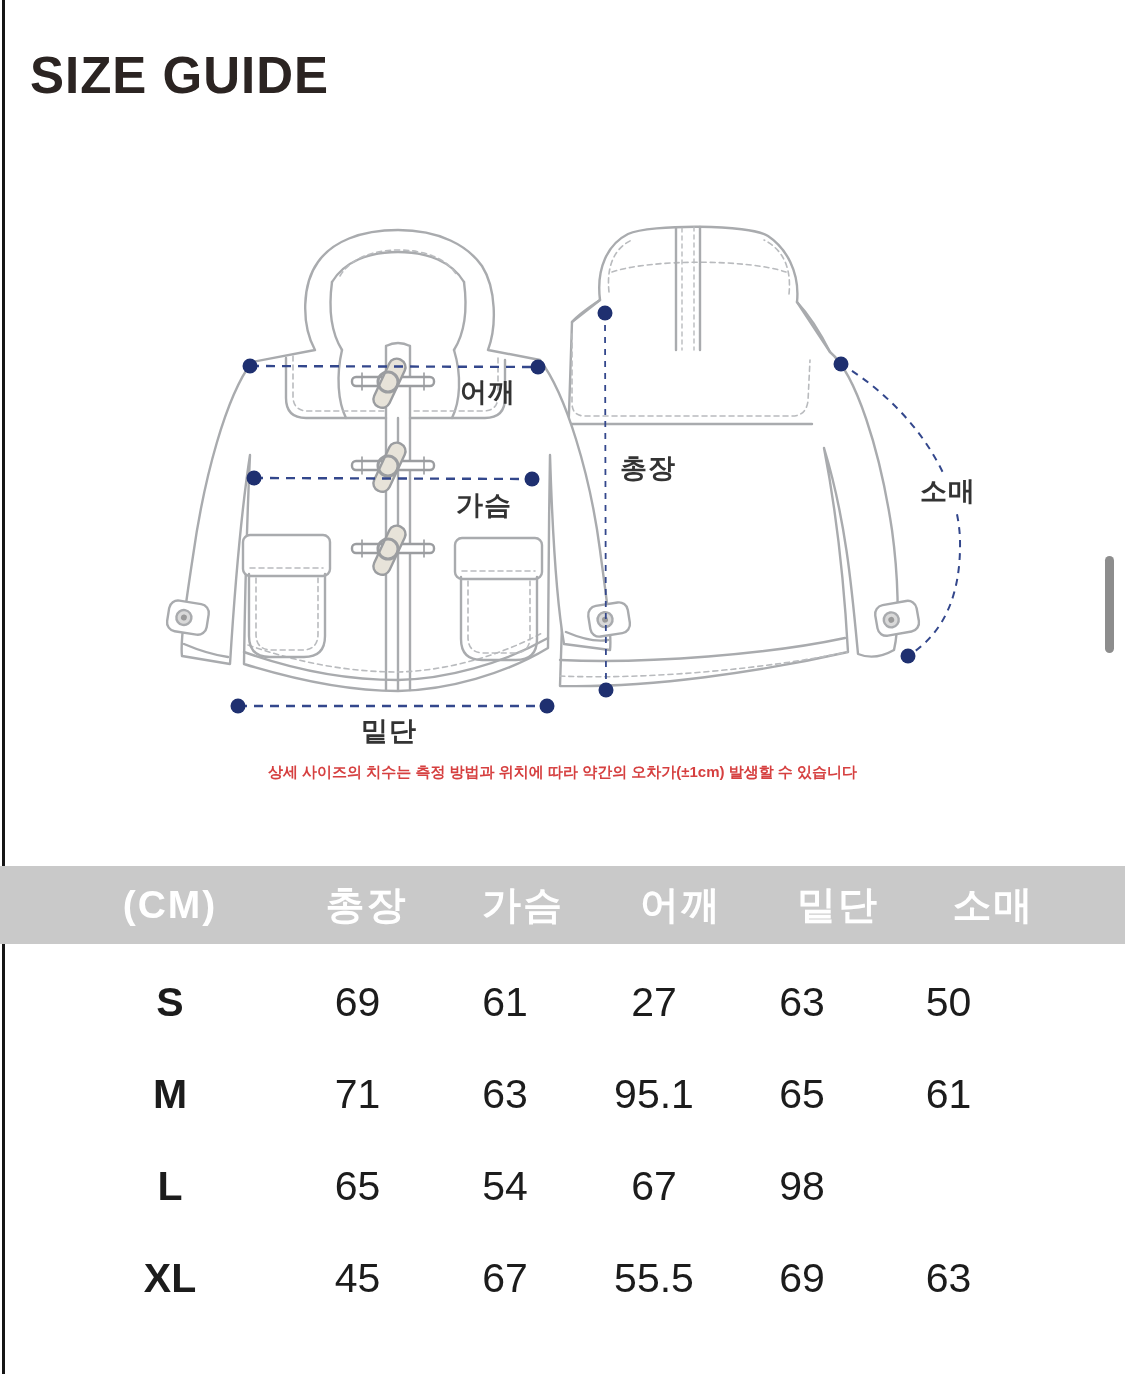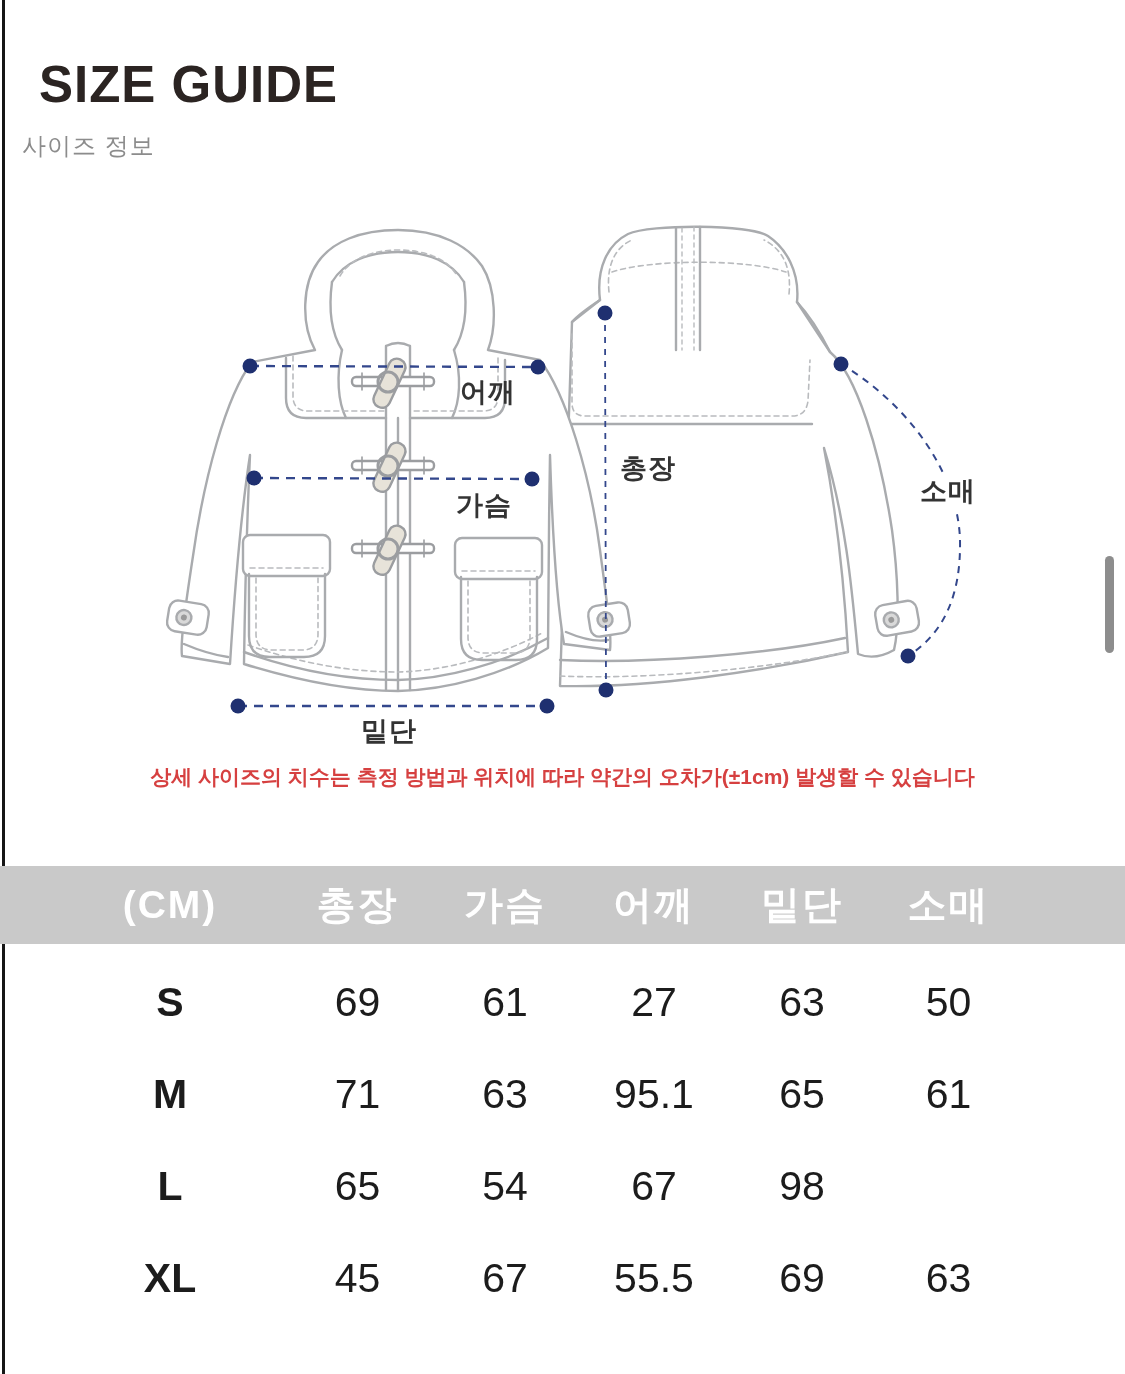--- a/index.html
+++ b/index.html
@@ -3,51 +3,50 @@
 <meta charset="utf-8">
 <style>
   html,body{margin:0;padding:0;}
   body{
     width:1125px;height:1374px;position:relative;background:#ffffff;
     font-family:"Liberation Sans","DejaVu Sans",sans-serif;overflow:hidden;
   }
   .edge-line{position:absolute;left:2px;top:0;width:3px;height:1374px;background:#161616;}
   
   .hdr{position:absolute;left:22px;top:40px;}
-  .hdr h1{margin:17px;font-size:51px;font-weight:bold;letter-spacing:1px;color:#2b2422;line-height:1.1;}
+  .hdr h1{margin:8px;font-size:51px;font-weight:bold;letter-spacing:1px;color:#2b2422;line-height:1.1;}
   .hdr .sub{margin-top:8px;font-size:24px;color:#8c8c8c;letter-spacing:1px;}
   
   .diagram{position:absolute;left:0;top:0;width:1125px;height:820px;}
   .diagram svg{position:absolute;left:0;top:0;}
   .dlabel{position:absolute;font-size:27px;font-weight:600;color:#333333;letter-spacing:1px;white-space:nowrap;}
   .dlabel.bg{background:#ffffff;padding:0 3px;}
   .note{position:absolute;left:0;top:763px;width:1125px;text-align:center;
-        font-size:21px;font-weight:bold;letter-spacing:0px;}
+        font-size:15px;font-weight:bold;letter-spacing:0px;}
   
   .size-table{position:absolute;left:0;top:866px;width:1125px;}
   .t-head{height:78px;display:grid;grid-template-columns:230px 145px 150px 148px 148px 145px;
-          padding-left:55px;align-items:center;}
+          padding-left:55px;align-items:center;gap:9px;}
   .t-head span{text-align:center;font-size:39px;font-weight:bold;color:#ffffff;letter-spacing:2px;}
   .t-body{padding-top:12px;}
   .t-row{height:92px;display:grid;grid-template-columns:230px 145px 150px 148px 148px 145px;
          padding-left:55px;align-items:center;}
   .t-row span{text-align:center;font-size:41px;color:#1c1c1c;}
   .t-row .sz{font-weight:bold;}
   
   .scrollbar-thumb{position:absolute;left:1105px;top:556px;width:9px;height:97px;
                    background:#8d8d8d;border-radius:5px;}
 </style>
 </head>
 <body>
 
 <div class="edge-line"></div>
 
 <div class="hdr">
   <h1>SIZE GUIDE</h1>
-  <div class="sub">사이즈 정보</div>
 </div>
 
 <div class="diagram">
   <svg width="1125" height="820" viewBox="0 0 1125 820">
     <g fill="none" stroke="#a9abae" stroke-width="2.4" stroke-linecap="round" stroke-linejoin="round">
 
       <path fill="#ffffff" d="M 600 300 C 596 268 608 244 628 234 C 650 224 750 224 768 236 C 786 248 800 272 797 302
         L 830 352 C 856 374 880 450 892 530 C 898 574 900 625 894 650
         C 880 658 868 658 858 654 C 852 590 846 520 824 448
         C 836 510 844 580 848 652 C 760 672 650 688 560 686 L 572 322 Z"></path>

